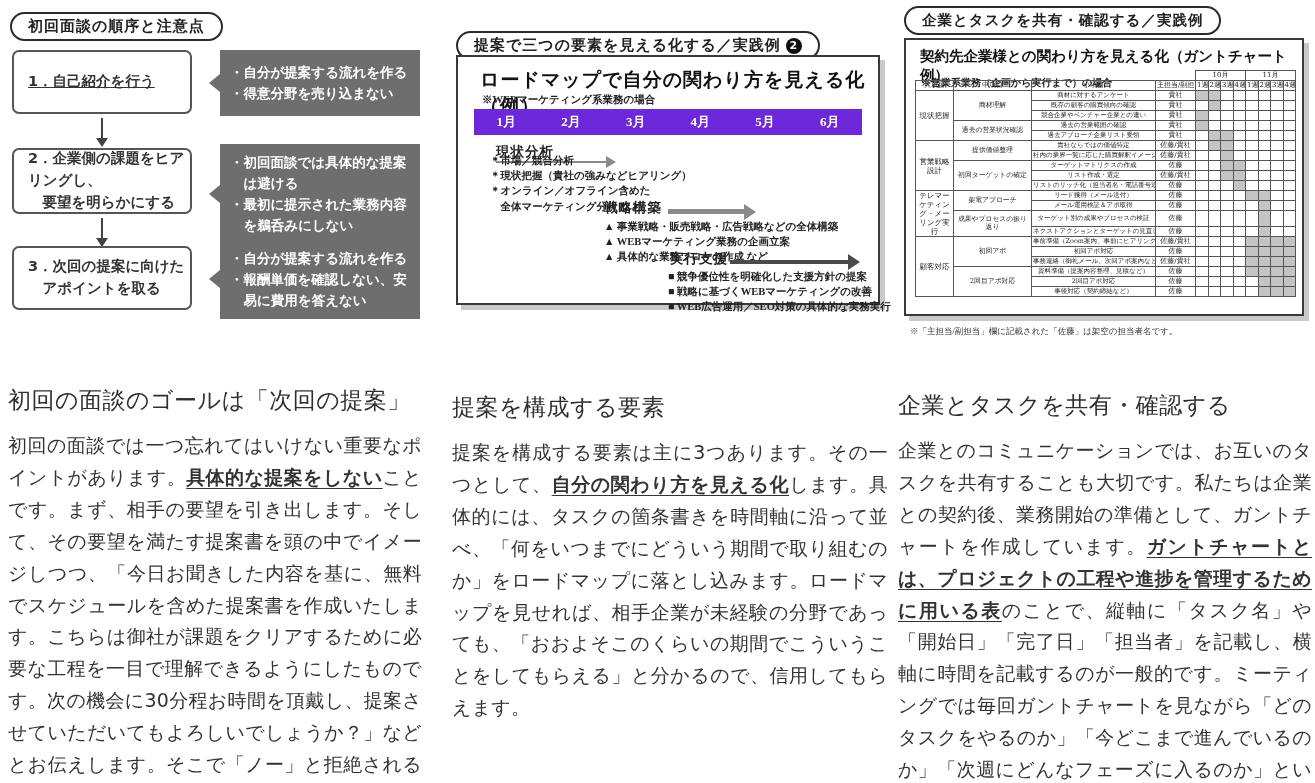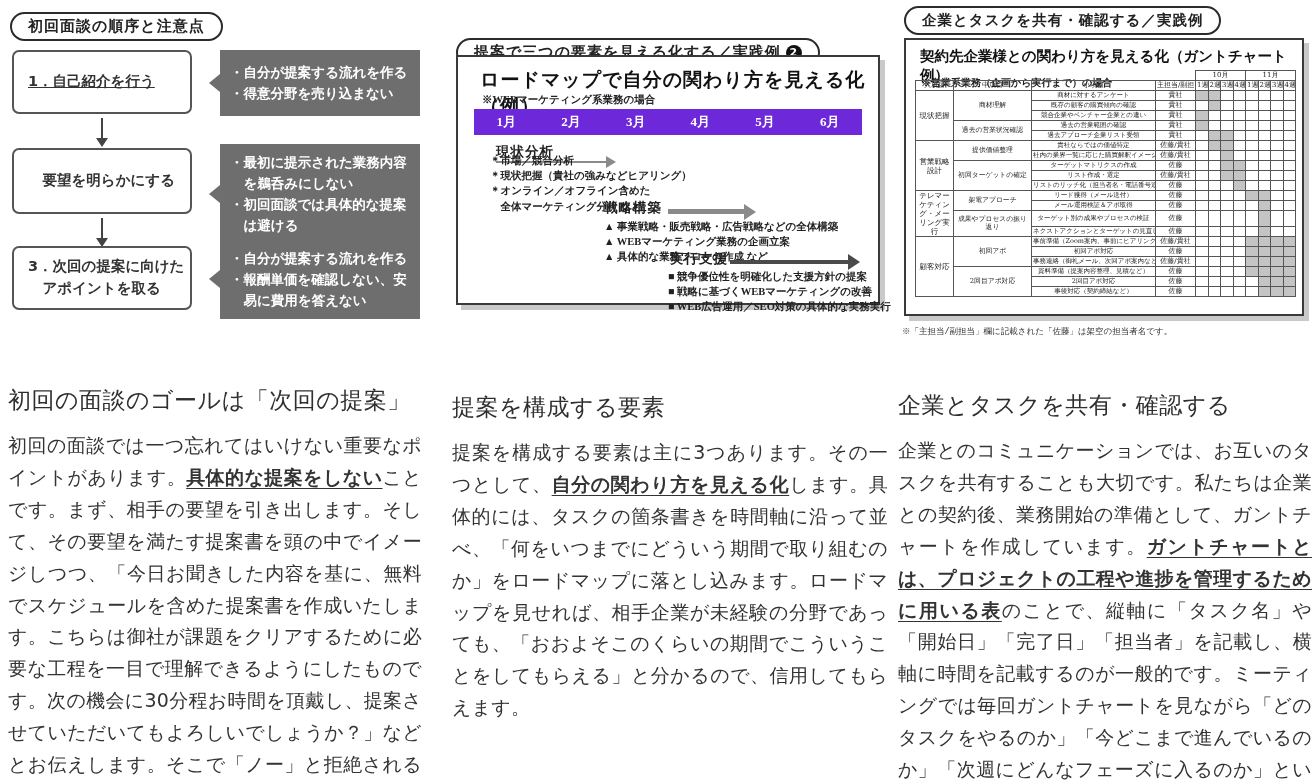--- a/index.html
+++ b/index.html
@@ -45,21 +45,21 @@
     border-top:9px solid transparent; border-bottom:9px solid transparent;
     border-right:11px solid #6e6e6e;
   }
   .note div { padding-left:1em; text-indent:-1em; }
   .v-arrow { position:absolute; left:86px; width:16px; display:flex; flex-direction:column; align-items:center; }
   .v-arrow .stem { width:2px; height:20px; background:#444; }
   .v-arrow .head { width:0; height:0; border-left:6px solid transparent; border-right:6px solid transparent; border-top:9px solid #444; }
 
   
   .rm-wrap { position:relative; height:370px; }
-  .rm-wrap .badge { position:absolute; top:38px; left:4px; }
+  .rm-wrap .badge { position:absolute; top:31px; left:4px; }
   .rm-box {
     position:absolute; top:55px; left:4px; width:424px; height:250px;
     background:#fff; border:2px solid #3a3a3a; box-shadow:5px 5px 0 #c9c9c9;
     font-family:Liberation Serif, serif;
   }
   .rm-title { position:absolute; top:10px; left:22px; font-size:19px; font-weight:bold; color:#111; letter-spacing:1px; }
   .rm-sub   { position:absolute; top:36px; left:24px; font-size:10.5px; font-weight:bold; color:#222; }
   .rm-months {
     position:absolute; top:52px; left:16px; right:16px; height:26px; background:#6d28d9;
     display:flex;
@@ -93,21 +93,21 @@
   .gantt-table th, .gantt-table td {
     border:1px solid #555; padding:0 1px; height:9px; line-height:9px;
     font-size:7px; font-weight:normal; text-align:center; color:#222;
     overflow:hidden; white-space:nowrap;
   }
   .gantt-table th.nb { border:none; background:transparent; }
   .gantt-table td.task { font-size:6.5px; }
   .gantt-table td.on { background:#c4c4c4; }
   .gantt-table td.big { font-size:7.5px; white-space:normal; line-height:1.2; }
   .gantt-table td.mid { white-space:normal; line-height:1.15; font-size:6.8px; }
-  .gt-foot { position:absolute; top:326px; left:4px; font-size:8.5px; color:#333; font-family:Liberation Mono, monospace; }
+  .gt-foot { position:absolute; top:326px; left:12px; font-size:8.5px; color:#333; font-family:Liberation Serif, serif; }
 
   
   .text-sec { position:absolute; left:0; right:0; }
   #col1 .text-sec { top:385px; }
   #col2 .text-sec { top:392px; }
   #col3 .text-sec { top:390px; }
   .text-sec h2 { font-size:23px; font-weight:normal; color:#2f2f2f; letter-spacing:0.5px; margin-bottom:14px; }
   .text-sec p  { font-size:19px; color:#333; line-height:1.68; text-align:justify; letter-spacing:0.2px; }
   .em { font-weight:bold; text-decoration:underline; text-underline-offset:4px; }
   .u  { text-underline-offset:4px; }
@@ -126,25 +126,26 @@
       <div>・自分が提案する流れを作る</div>
       <div>・得意分野を売り込まない</div>
     </div>
 
     <div class="v-arrow" style="top:118px;">
       <div class="stem"></div>
         <div class="head"></div>
     </div>
 
     <div class="step" style="top:148px; height:66px;">
+      <div>2．企業側の課題をヒアリングし、</div>
       <div>　要望を明らかにする</div>
     </div>
     <div class="note" style="top:144px; min-height:74px;">
+      <div>・初回面談では具体的な提案は避ける</div>
       <div>・最初に提示された業務内容を鵜呑みにしない</div>
-      <div>・初回面談では具体的な提案は避ける</div>
     </div>
 
     <div class="v-arrow" style="top:218px;">
       <div class="stem"></div>
         <div class="head"></div>
     </div>
 
     <div class="step" style="top:246px; height:64px;">
       <div>3．次回の提案に向けた</div>
       <div>　アポイントを取る</div>

